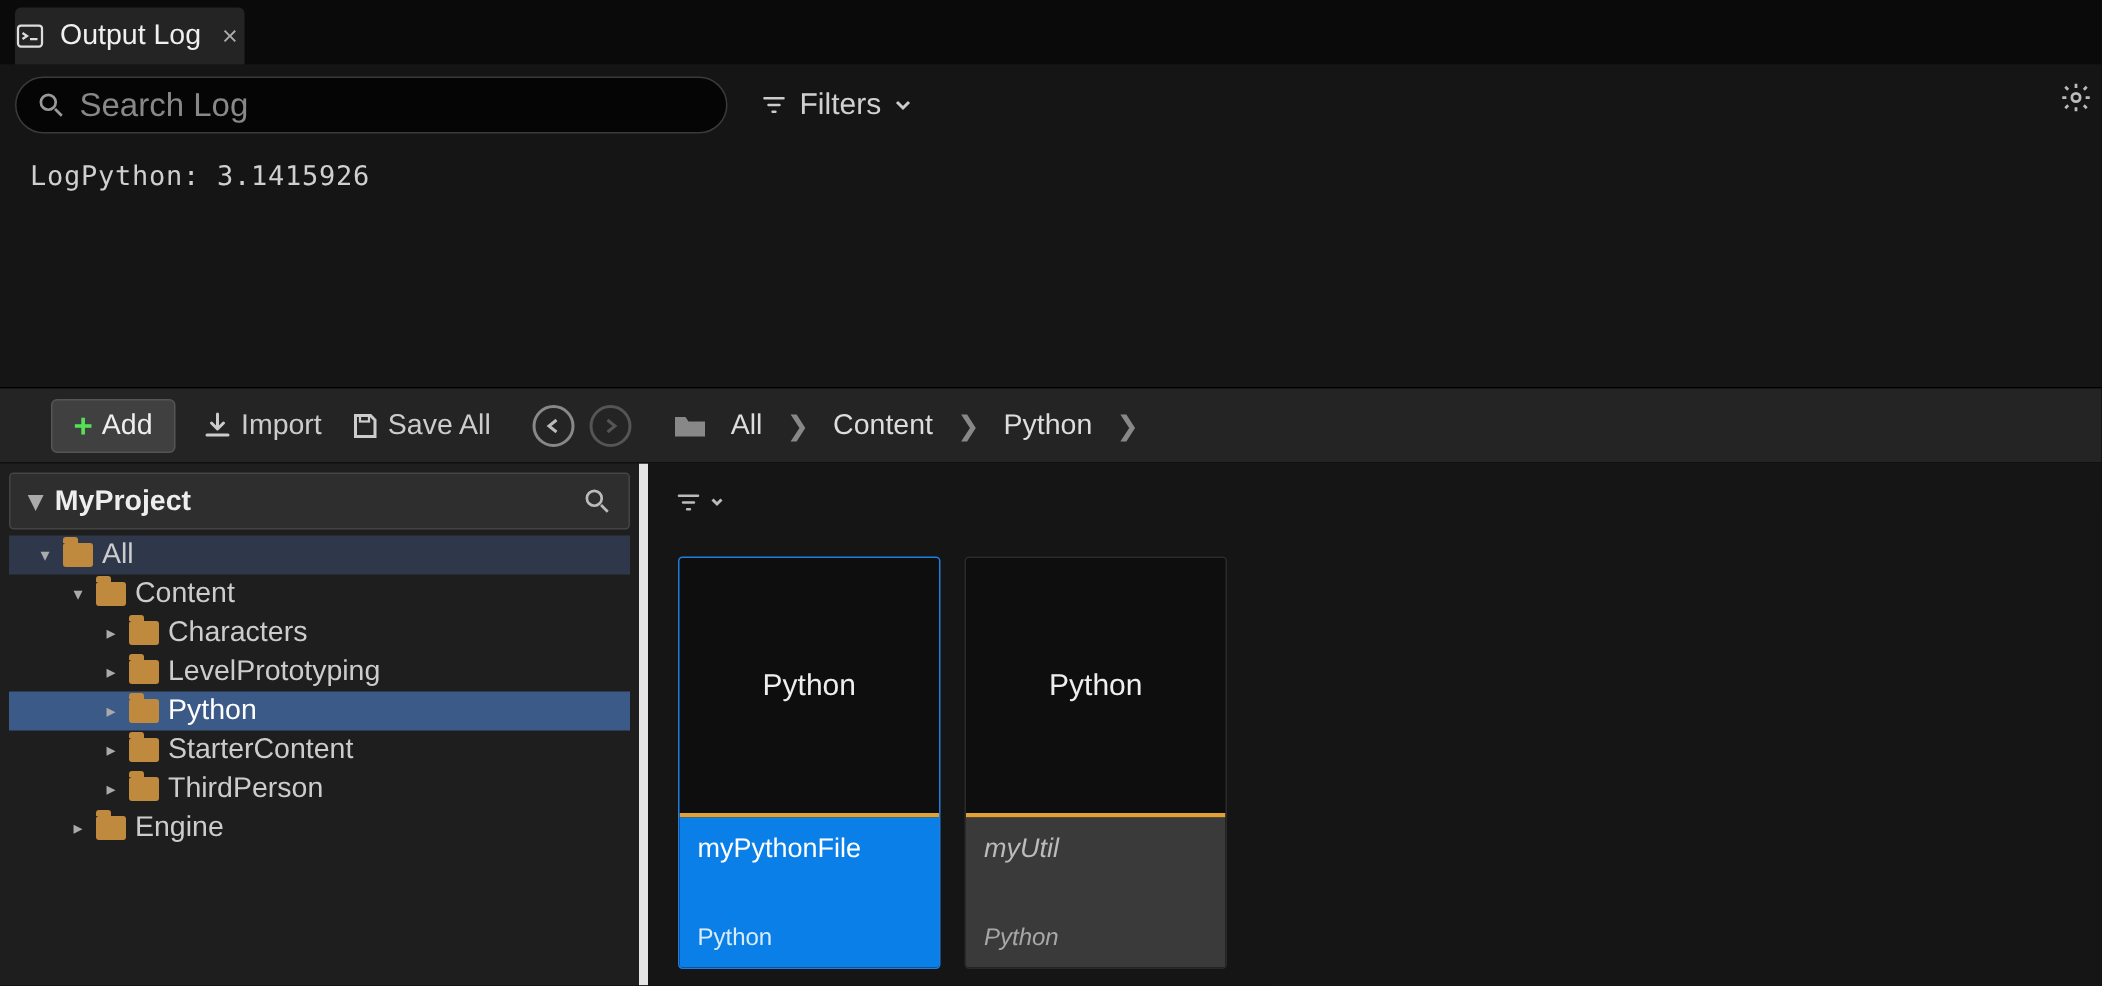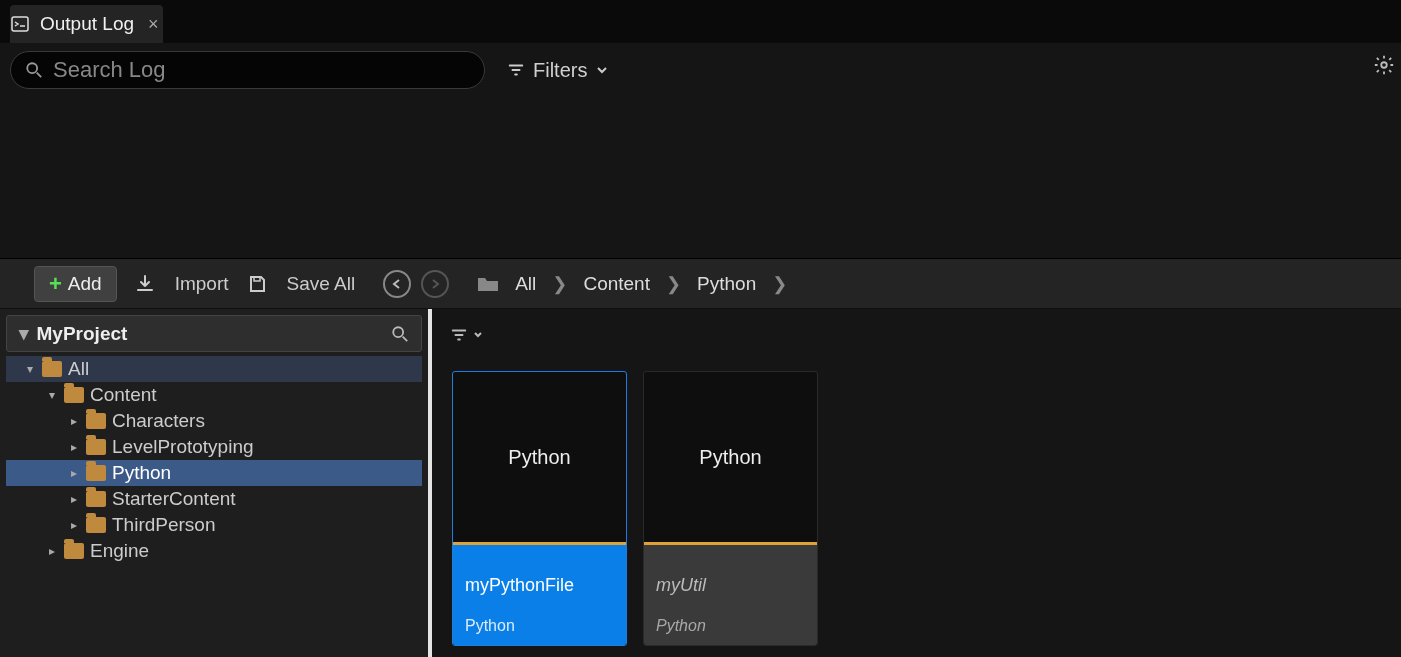--- a/index.html
+++ b/index.html
@@ -60,33 +60,33 @@
     padding:0 12px 0 34px; background:#242424;
     border-bottom:1px solid #0f0f0f;
   }
   .add-btn{
     display:flex; align-items:center; gap:6px;
     background:#404040; border:1px solid #555;
     border-radius:4px; padding:4px 14px;
     font-size:19px; color:#eee; cursor:pointer;
   }
   .add-btn .plus{color:#55e055; font-weight:bold; font-size:22px;}
-  .tb-btn{display:flex; align-items:center; gap:20px; color:#ccc; font-size:19px; cursor:pointer;}
+  .tb-btn{display:flex; align-items:center; gap:6px; color:#ccc; font-size:19px; cursor:pointer;}
   .nav-arrows{display:flex; gap:10px; color:#aaa; margin-left:10px;}
   .nav-arrow{width:28px;height:28px;border:2px solid #888;border-radius:50%;display:flex;align-items:center;justify-content:center;font-size:14px;}
   .nav-arrow.disabled{border-color:#555;color:#555;}
   .breadcrumb{display:flex;align-items:center;gap:16px;margin-left:10px;font-size:19px;color:#ddd;}
   .bc-sep{color:#888;font-size:18px;}
   .bc-item{cursor:pointer;}
 
   
   .cb-body{flex:1;display:flex;overflow:hidden;}
   .tree-panel{
     width:432px; background:#1e1e1e;
-    border-right:4px solid #e5e5e5;
+    border-right:6px solid #e5e5e5;
     display:flex; flex-direction:column;
     padding:6px;
   }
   .tree-header{
     display:flex;align-items:center;justify-content:space-between;
     background:#2e2e2e;border:1px solid #444;border-radius:3px;
     padding:6px 12px;font-size:19px;font-weight:600;color:#eee;
   }
   .tree-header .arrow{color:#aaa;margin-right:8px;}
   .tree{margin-top:4px;font-size:19px;}
@@ -127,21 +127,21 @@
     display:flex;flex-direction:column;background:#0e0e0e;
     border:1px solid #2a2a2a;
   }
   .py-card.selected{border:1px solid #1f7de0;}
   .py-top{flex:0 0 170px;display:flex;align-items:center;justify-content:center;
     color:#eee;font-size:20px;}
   .py-stripe{height:3px;background:#e0a237;}
   .py-bottom{flex:1;padding:10px 12px;display:flex;flex-direction:column;justify-content:space-between;}
   .py-bottom.sel{background:#0a7fe8;color:#fff;}
   .py-bottom.unsel{background:#3a3a3a;color:#bbb;font-style:italic;}
-  .py-name{font-size:18px;margin-top:20px;}
+  .py-name{font-size:18px;}
   .py-type{font-size:16px;opacity:.85;}
 
   svg{display:block;}
 </style>
 </head>
 <body>
 
 <div class="outputlog-panel">
   <div class="tab-bar">
     <div class="tab">
@@ -181,20 +181,23 @@
     </div>
   </div>
 
   <span class="gear-right">
     <svg width="22" height="22" viewBox="0 0 24 24">
         <circle cx="12" cy="12" r="3" stroke="#bbb" stroke-width="2" fill="none"></circle>
         <path d="M12 2v3M12 19v3M4.2 4.2l2.1 2.1M17.7 17.7l2.1 2.1M2 12h3M19 12h3M4.2 19.8l2.1-2.1M17.7 6.3l2.1-2.1" stroke="#bbb" stroke-width="2"></path>
       </svg>
   </span>
 
+  <div class="log-body">
+    <div>LogPython: 3.1415926</div>
+  </div>
 </div>
 
 <div class="content-browser">
 
   <div class="cb-toolbar">
     <div class="add-btn">
       <span class="plus">+</span>
       <span>Add</span>
     </div>
     <div class="tb-btn">

